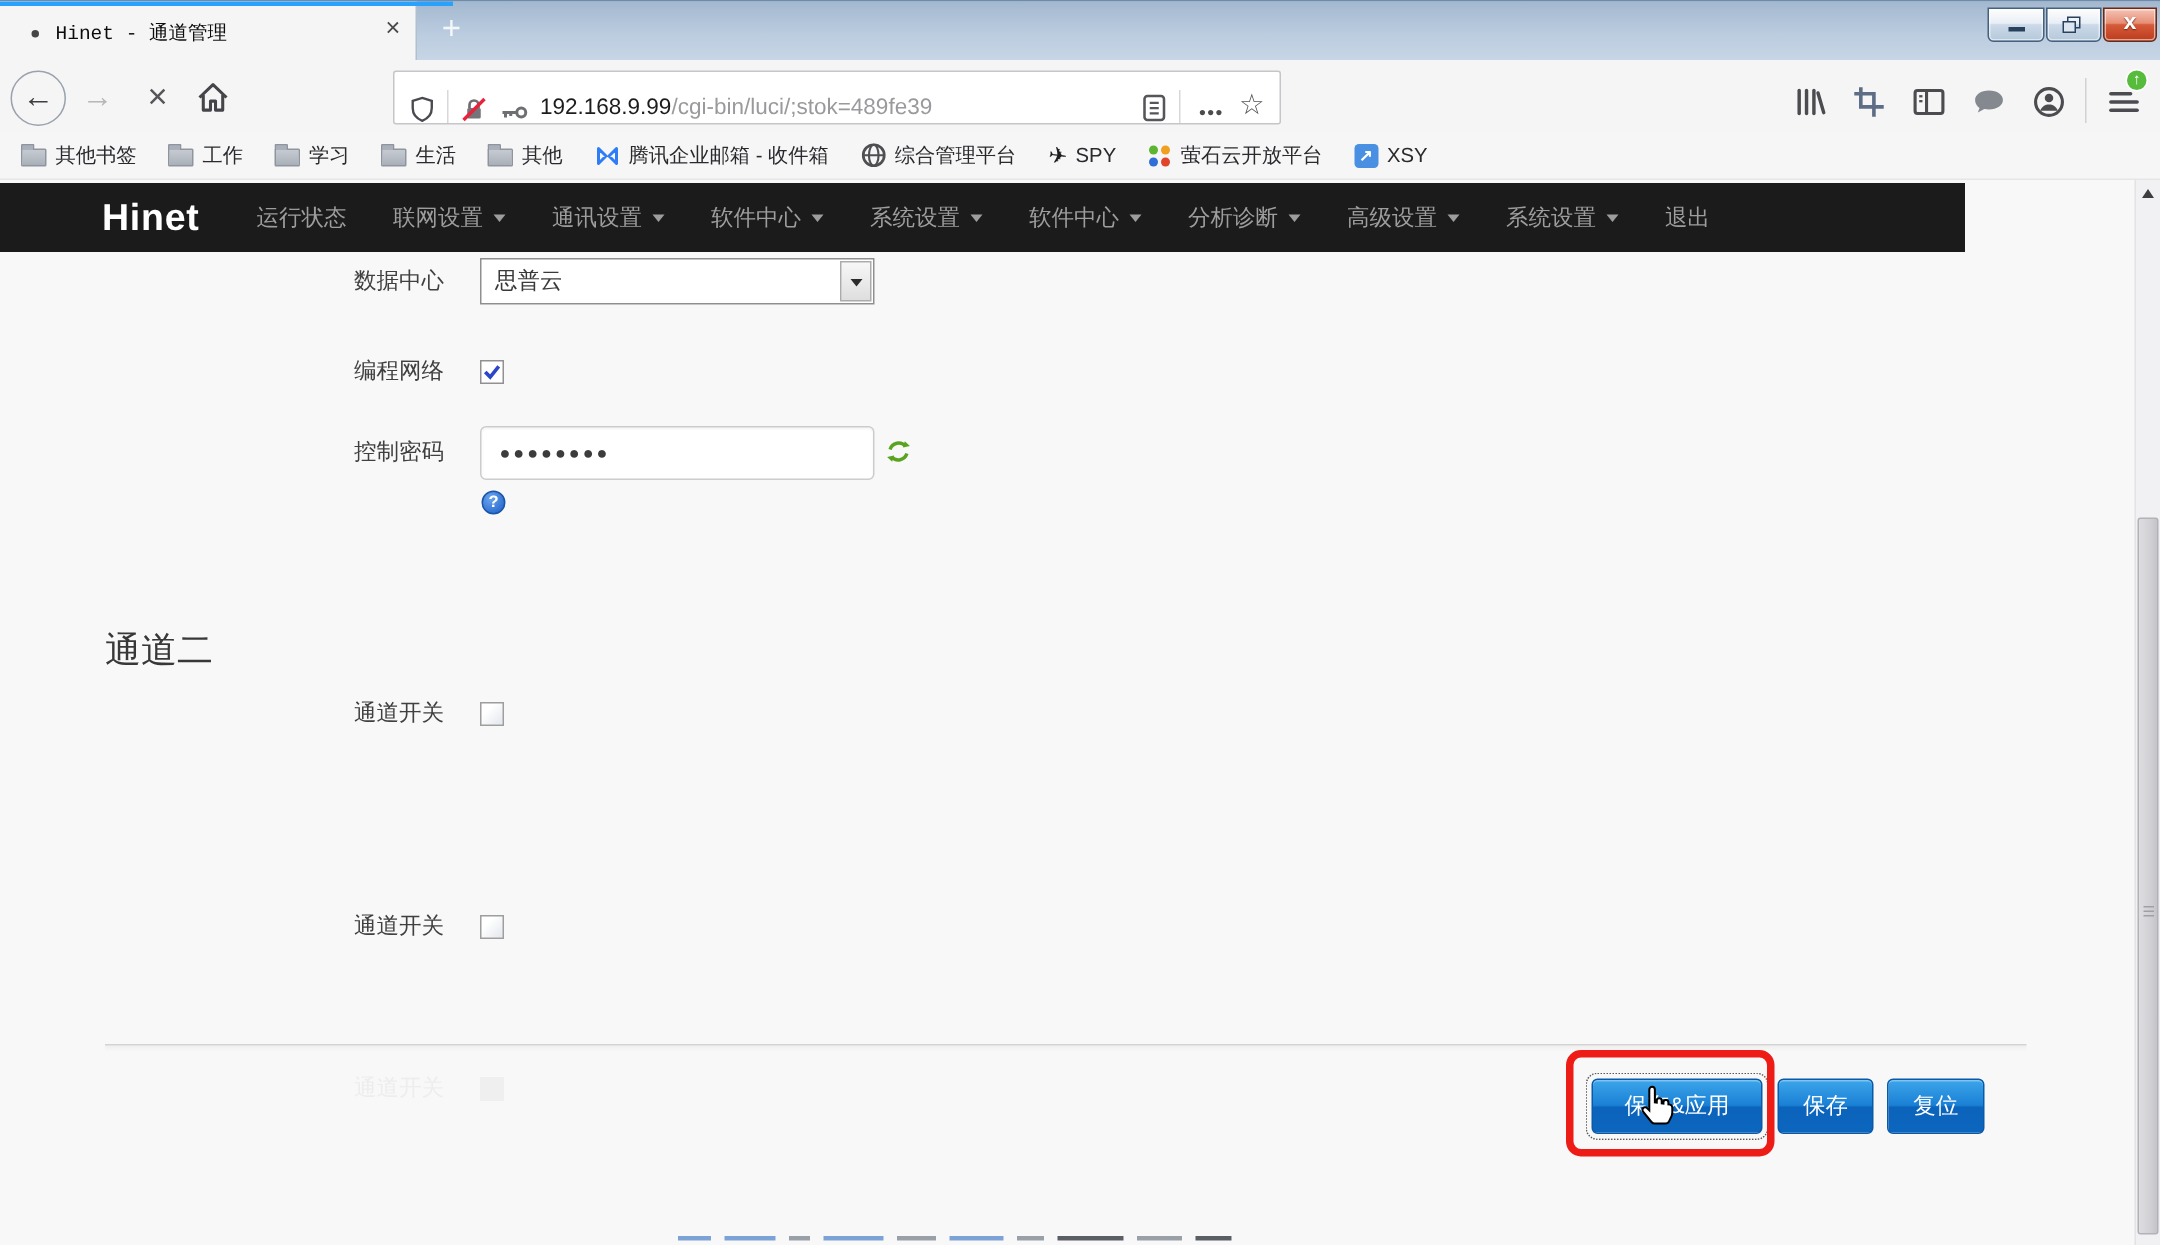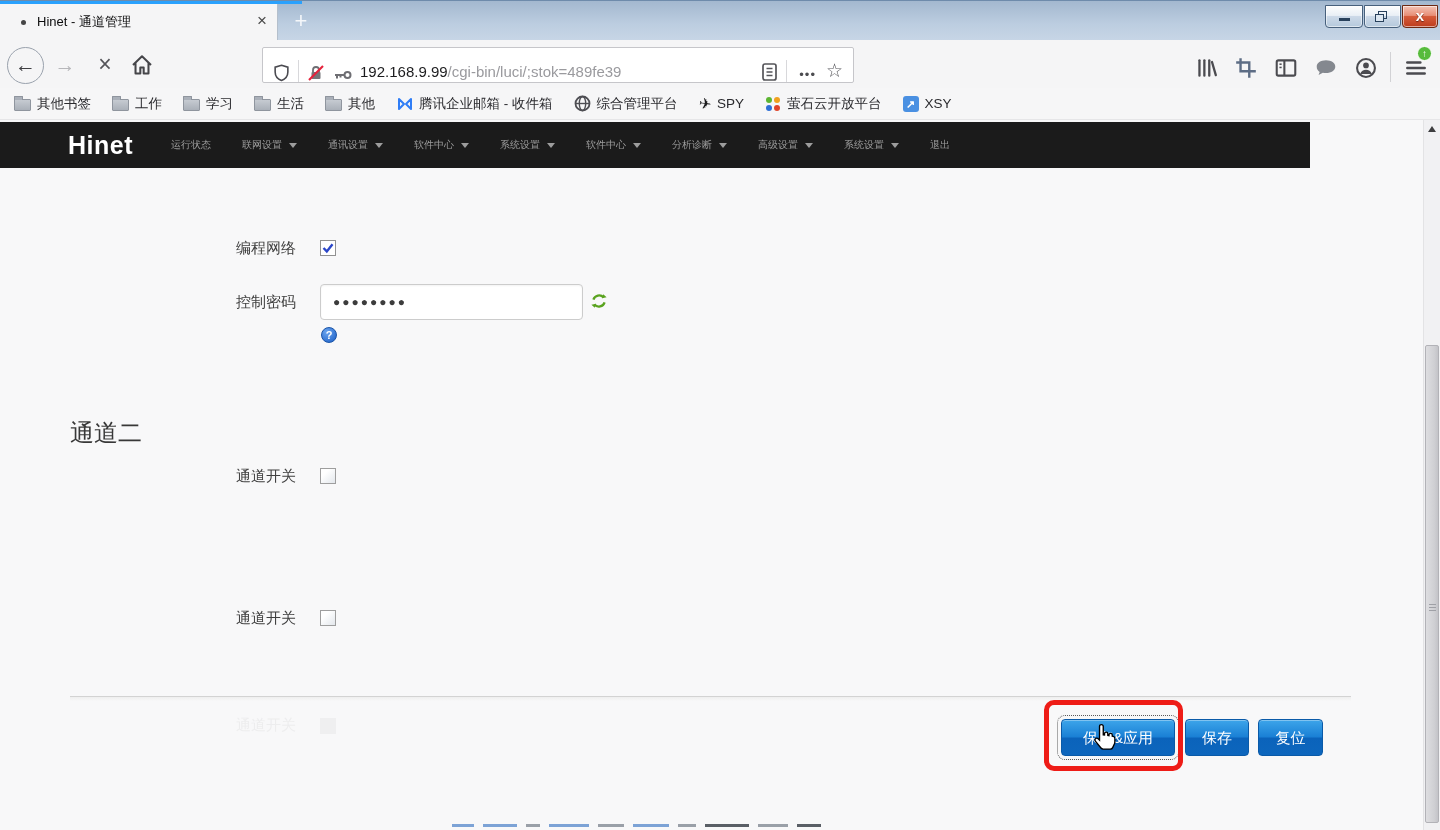--- a/index.html
+++ b/index.html
@@ -3,21 +3,21 @@
 <meta charset="utf-8">
 <style>
   * { margin:0; padding:0; box-sizing:border-box; }
   body { font-family:"Liberation Sans", sans-serif; background:#000; }
   .screen { position:relative; width:1440px; height:830px; background:#fff; overflow:hidden; }
   .abs { position:absolute; }
 
   
   .titlebar { position:absolute; left:0; top:0; width:1440px; height:52px;
     background:linear-gradient(180deg,#a3b8cf 0%,#bccde0 45%,#cfdcea 100%);
-    border-top:1px solid #6e8bab; }
+    border-top:1px solid #6e8bab;font-family:Liberation Mono, monospace; }
   .tab { position:absolute; left:0; top:0; width:278px; height:40px; background:#f5f5f6;
     border-right:1px solid #b4bfcc; }
   .tab-accent { position:absolute; left:0; top:0; width:302px; height:3px; }
   .tab-favicon { position:absolute; left:21px; top:19px; width:5px; height:5px; border-radius:50%; background:#454545; }
   .tab-title { position:absolute; left:37px; top:12px; font-size:13px; color:#0c0c0d; white-space:nowrap; }
   .tab-close { position:absolute; left:250px; top:8px; width:24px; height:24px; text-align:center;
     line-height:23px; font-size:17px; color:#4a4a4a; }
   .newtab { position:absolute; left:286px; top:8px; width:30px; height:26px; text-align:center;
     line-height:24px; font-size:22px; color:rgba(255,255,255,.85); }
   .winbtn { position:absolute; top:4px; height:23px; border:1px solid #47607c; border-radius:0 0 4px 4px;
@@ -76,21 +76,21 @@
   .xsy-ic { width:16px; height:16px; border-radius:3px; background:#4a90e2; color:#fff; font-size:11px;
     font-weight:bold; text-align:center; line-height:16px; }
   .plane-ic { font-size:15px; color:#1d1d1f; transform:rotate(8deg); display:inline-block; }
 
   
   .page { position:absolute; left:0; top:120px; width:1440px; height:710px; background:#f8f8f9; }
   .site-nav { position:absolute; left:0; top:2px; width:1310px; height:46px; background:#1b1b1b;
     display:flex; align-items:center; }
   .brand { font-size:25px; font-weight:bold; color:#fff; margin-left:68px; letter-spacing:0.5px; }
   .nav-items { display:flex; align-items:center; gap:31px; margin-left:38px; }
-  .nav-item { font-size:10px; color:#9d9d9d; white-space:nowrap; display:flex; align-items:center; }
+  .nav-item { font-size:15px; color:#9d9d9d; white-space:nowrap; display:flex; align-items:center; }
   .caret { width:0; height:0; border-left:4px solid transparent; border-right:4px solid transparent;
     border-top:5px solid #9d9d9d; margin-left:7px; }
 
   .row-label { position:absolute; left:0; width:296px; text-align:right; font-size:15px; color:#404040; }
   .select { position:absolute; left:320px; top:52px; width:263px; height:31px; background:#fff;
     border:1px solid #8f8f8f; }
   .select-value { position:absolute; left:9px; top:0; line-height:29px; font-size:15px; color:#3a3a3a; }
   .select-btn { position:absolute; right:1px; top:1px; bottom:1px; width:21px;
     background:linear-gradient(180deg,#f7f7f7,#dedede); border:1px solid #ababab; }
   .select-btn i { position:absolute; left:50%; top:50%; margin:-2px 0 0 -4px; width:0; height:0;
@@ -356,20 +356,27 @@
         <span class="nav-item">
             <span>系统设置</span>
             <i class="caret"></i>
           </span>
         <span class="nav-item">
             <span>退出</span>
           </span>
       </div>
     </div>
 
+    <div class="row-label" style="top:52px; line-height:31px;">数据中心</div>
+    <div class="select">
+      <span class="select-value">思普云</span>
+      <span class="select-btn">
+          <i></i>
+        </span>
+    </div>
 
     <div class="row-label" style="top:116px; line-height:24px;">编程网络</div>
     <div class="checkbox" style="left:320px; top:120px;">
       <svg width="14" height="14" viewBox="0 0 14 14" style="position:absolute;left:0;top:0;">
         <path d="M2.5 7 L5.8 10.4 L11.5 3.2" fill="none" stroke="#2b46c8" stroke-width="2.4"></path>
       </svg>
     </div>
 
     <div class="row-label" style="top:164px; line-height:36px;">控制密码</div>
     <div class="textinput">●●●●●●●●</div>

